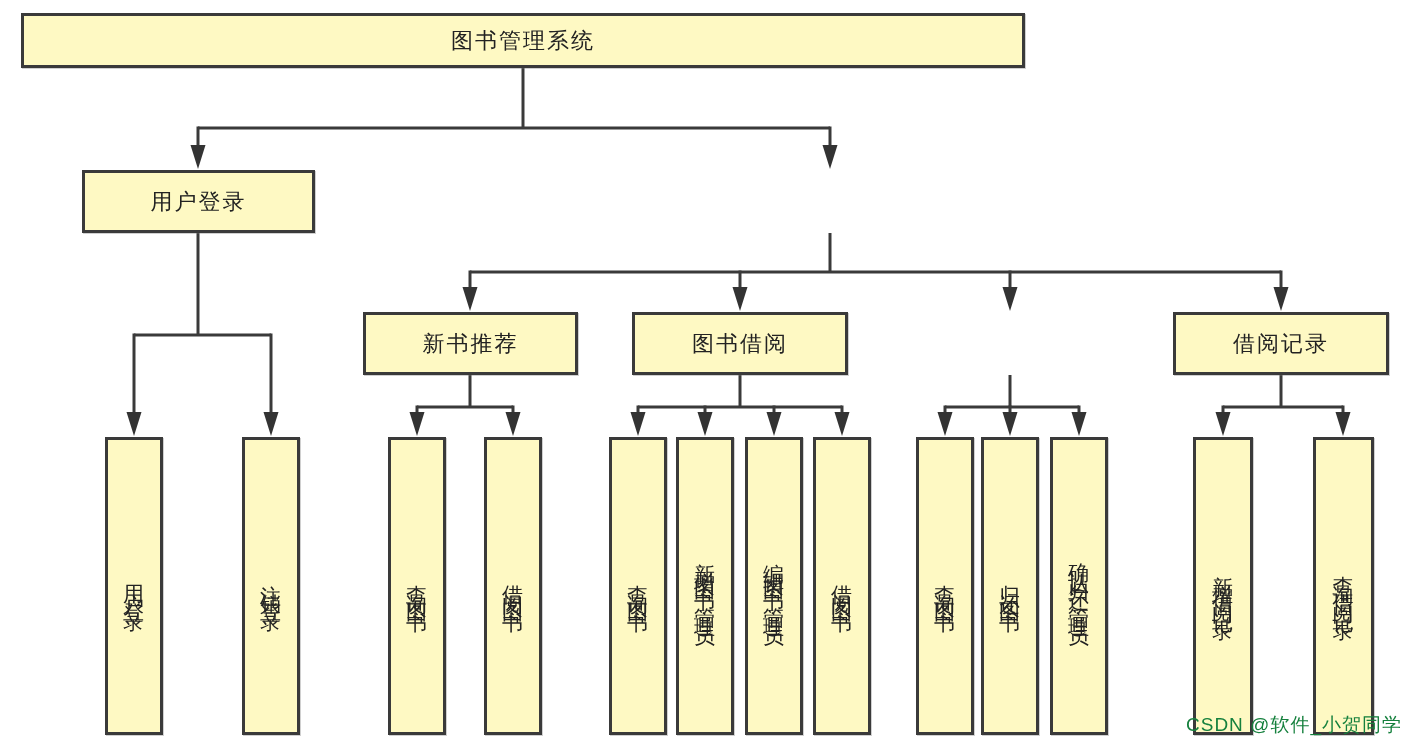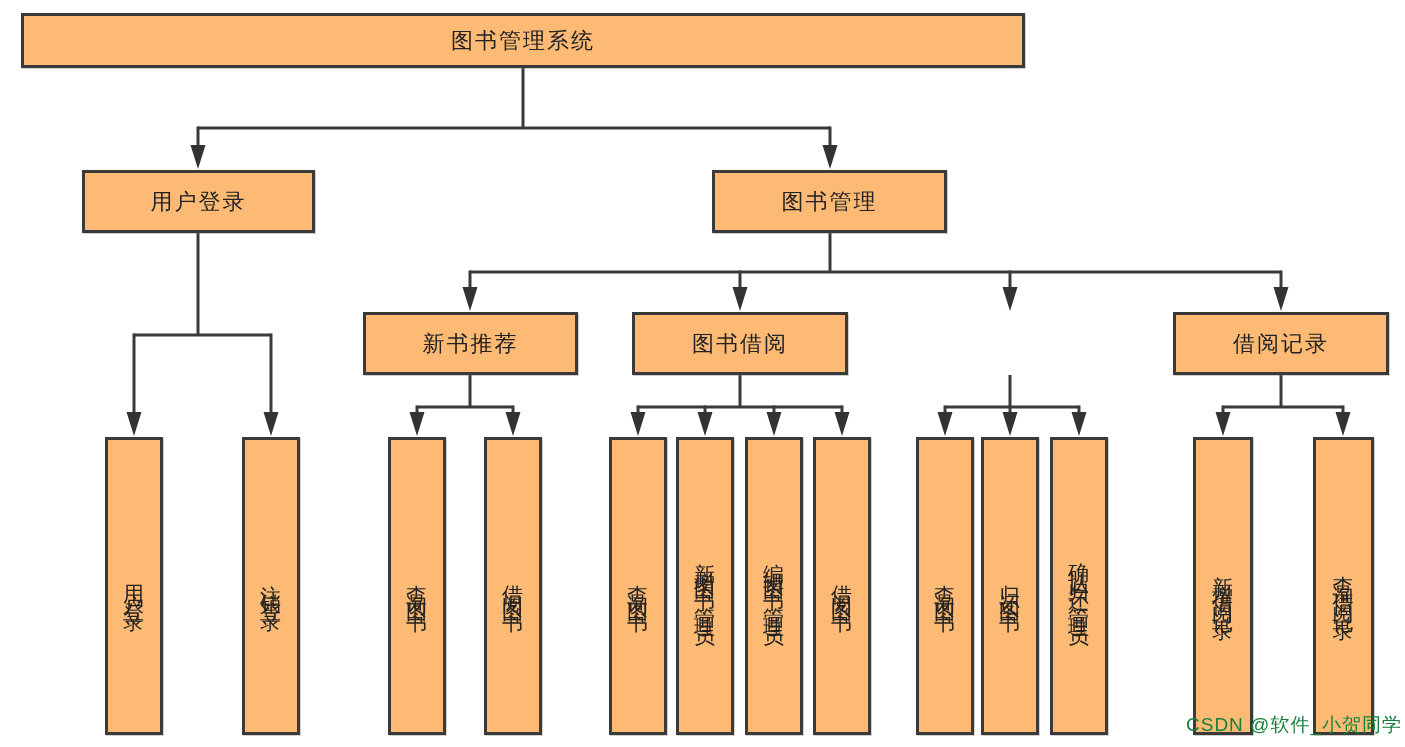--- a/index.html
+++ b/index.html
@@ -19,21 +19,21 @@
     position: absolute;
     left: 0; top: 0;
     width: 1405px;
     height: 747px;
     z-index: 1;
   }
   .node {
     position: absolute;
     box-sizing: border-box;
     border: 3px solid #3a3a3a;
-    background: #fdba74;
+    background: #fef9c3;
     color: #222222;
     display: flex;
     align-items: center;
     justify-content: center;
     font-size: 22px;
     letter-spacing: 2px;
     z-index: 2;
     box-shadow: 1px 1px 0 rgba(120,120,120,0.35);
     white-space: nowrap;
   }
@@ -149,21 +149,20 @@
       <polygon points="1002.5,412 1017.5,412 1010,436"></polygon>
       <polygon points="1071.5,412 1086.5,412 1079,436"></polygon>
       <polygon points="1215.5,412 1230.5,412 1223,436"></polygon>
       <polygon points="1335.5,412 1350.5,412 1343,436"></polygon>
     </g>
   </svg>
 
   <div class="node n-root">图书管理系统</div>
 
   <div class="node n-login">用户登录</div>
-  <div class="node n-mgmt">图书管理</div>
 
   <div class="node n-borrow">图书借阅</div>
   <div class="node n-rec">新书推荐</div>
   <div class="node n-hist">借阅记录</div>
 
   <div class="node v n-a1">用户登录</div>
   <div class="node v n-a2">注销登录</div>
 
   <div class="node v n-b1">查询图书</div>
   <div class="node v n-b2">借阅图书</div>

